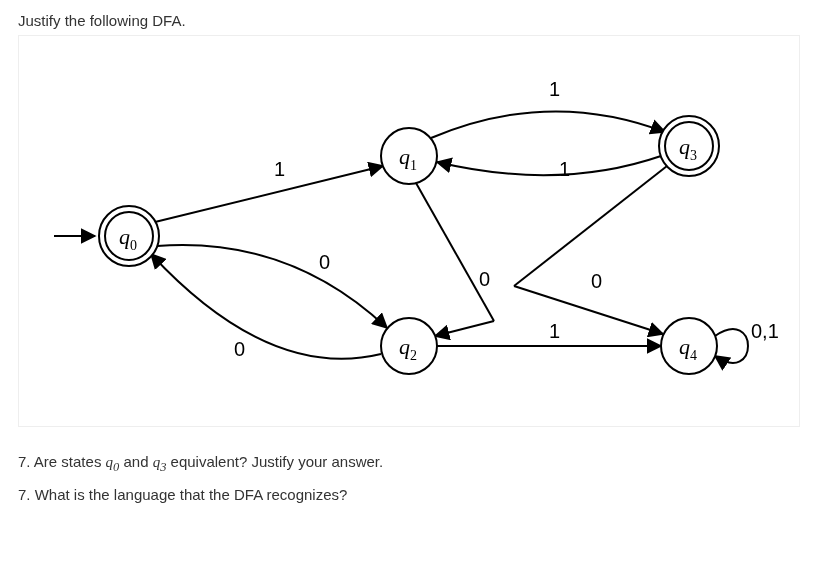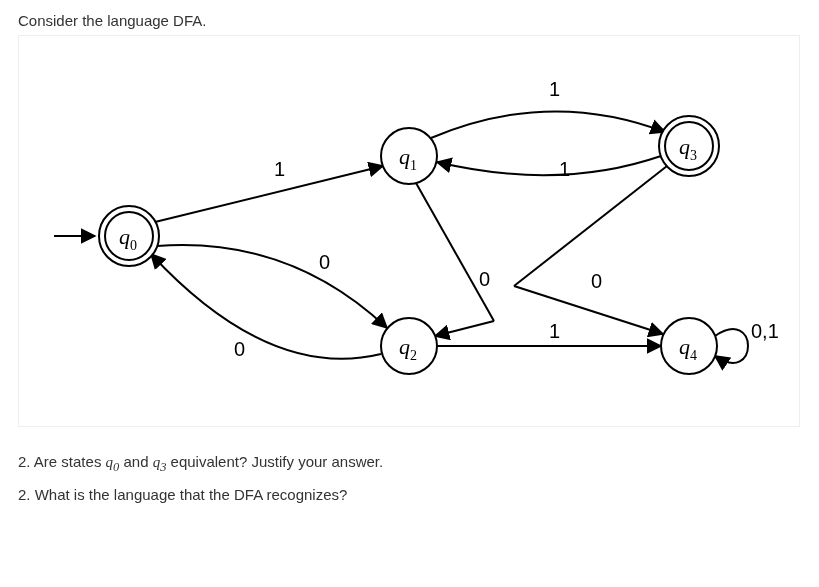--- a/index.html
+++ b/index.html
@@ -61,21 +61,21 @@
   .qitem .qsym {
     font-family: Georgia, "Times New Roman", serif;
     font-style: italic;
   }
 </style>
 </head>
 <body>
 
 <div class="page">
 
-  <div class="intro">Consider the language DFA.</div>
+  <div class="intro">Justify the following DFA.</div>
 
   <div class="dfa-box">
     <svg class="dfa-svg" viewBox="0 0 780 390">
       <defs>
         <marker id="arrow" viewBox="0 0 10 10" refX="9" refY="5" markerWidth="8" markerHeight="8" orient="auto-start-reverse">
           <path d="M 0 0 L 10 5 L 0 10 z" fill="#000"></path>
         </marker>
       </defs>
 
       <line class="edge" x1="35" y1="200" x2="76" y2="200" marker-end="url(#arrow)"></line>
@@ -124,18 +124,18 @@
       <text class="lbl" x="660" y="118"><tspan>q</tspan><tspan class="sub" dy="6">3</tspan></text>
 
       <circle class="node" cx="670" cy="310" r="28"></circle>
       <text class="lbl" x="660" y="318"><tspan>q</tspan><tspan class="sub" dy="6">4</tspan></text>
 
     </svg>
   </div>
 
   <div class="questions">
     <div class="qitem">
-      <span>2. Are states </span><span class="qsym"><span>q</span><sub>0</sub></span><span> and </span><span class="qsym"><span>q</span><sub>3</sub></span><span> equivalent? Justify your answer.</span>
+      <span>7. Are states </span><span class="qsym"><span>q</span><sub>0</sub></span><span> and </span><span class="qsym"><span>q</span><sub>3</sub></span><span> equivalent? Justify your answer.</span>
     </div>
-    <div class="qitem">2. What is the language that the DFA recognizes?</div>
+    <div class="qitem">7. What is the language that the DFA recognizes?</div>
   </div>
 
 </div>
 
 </body></html>

